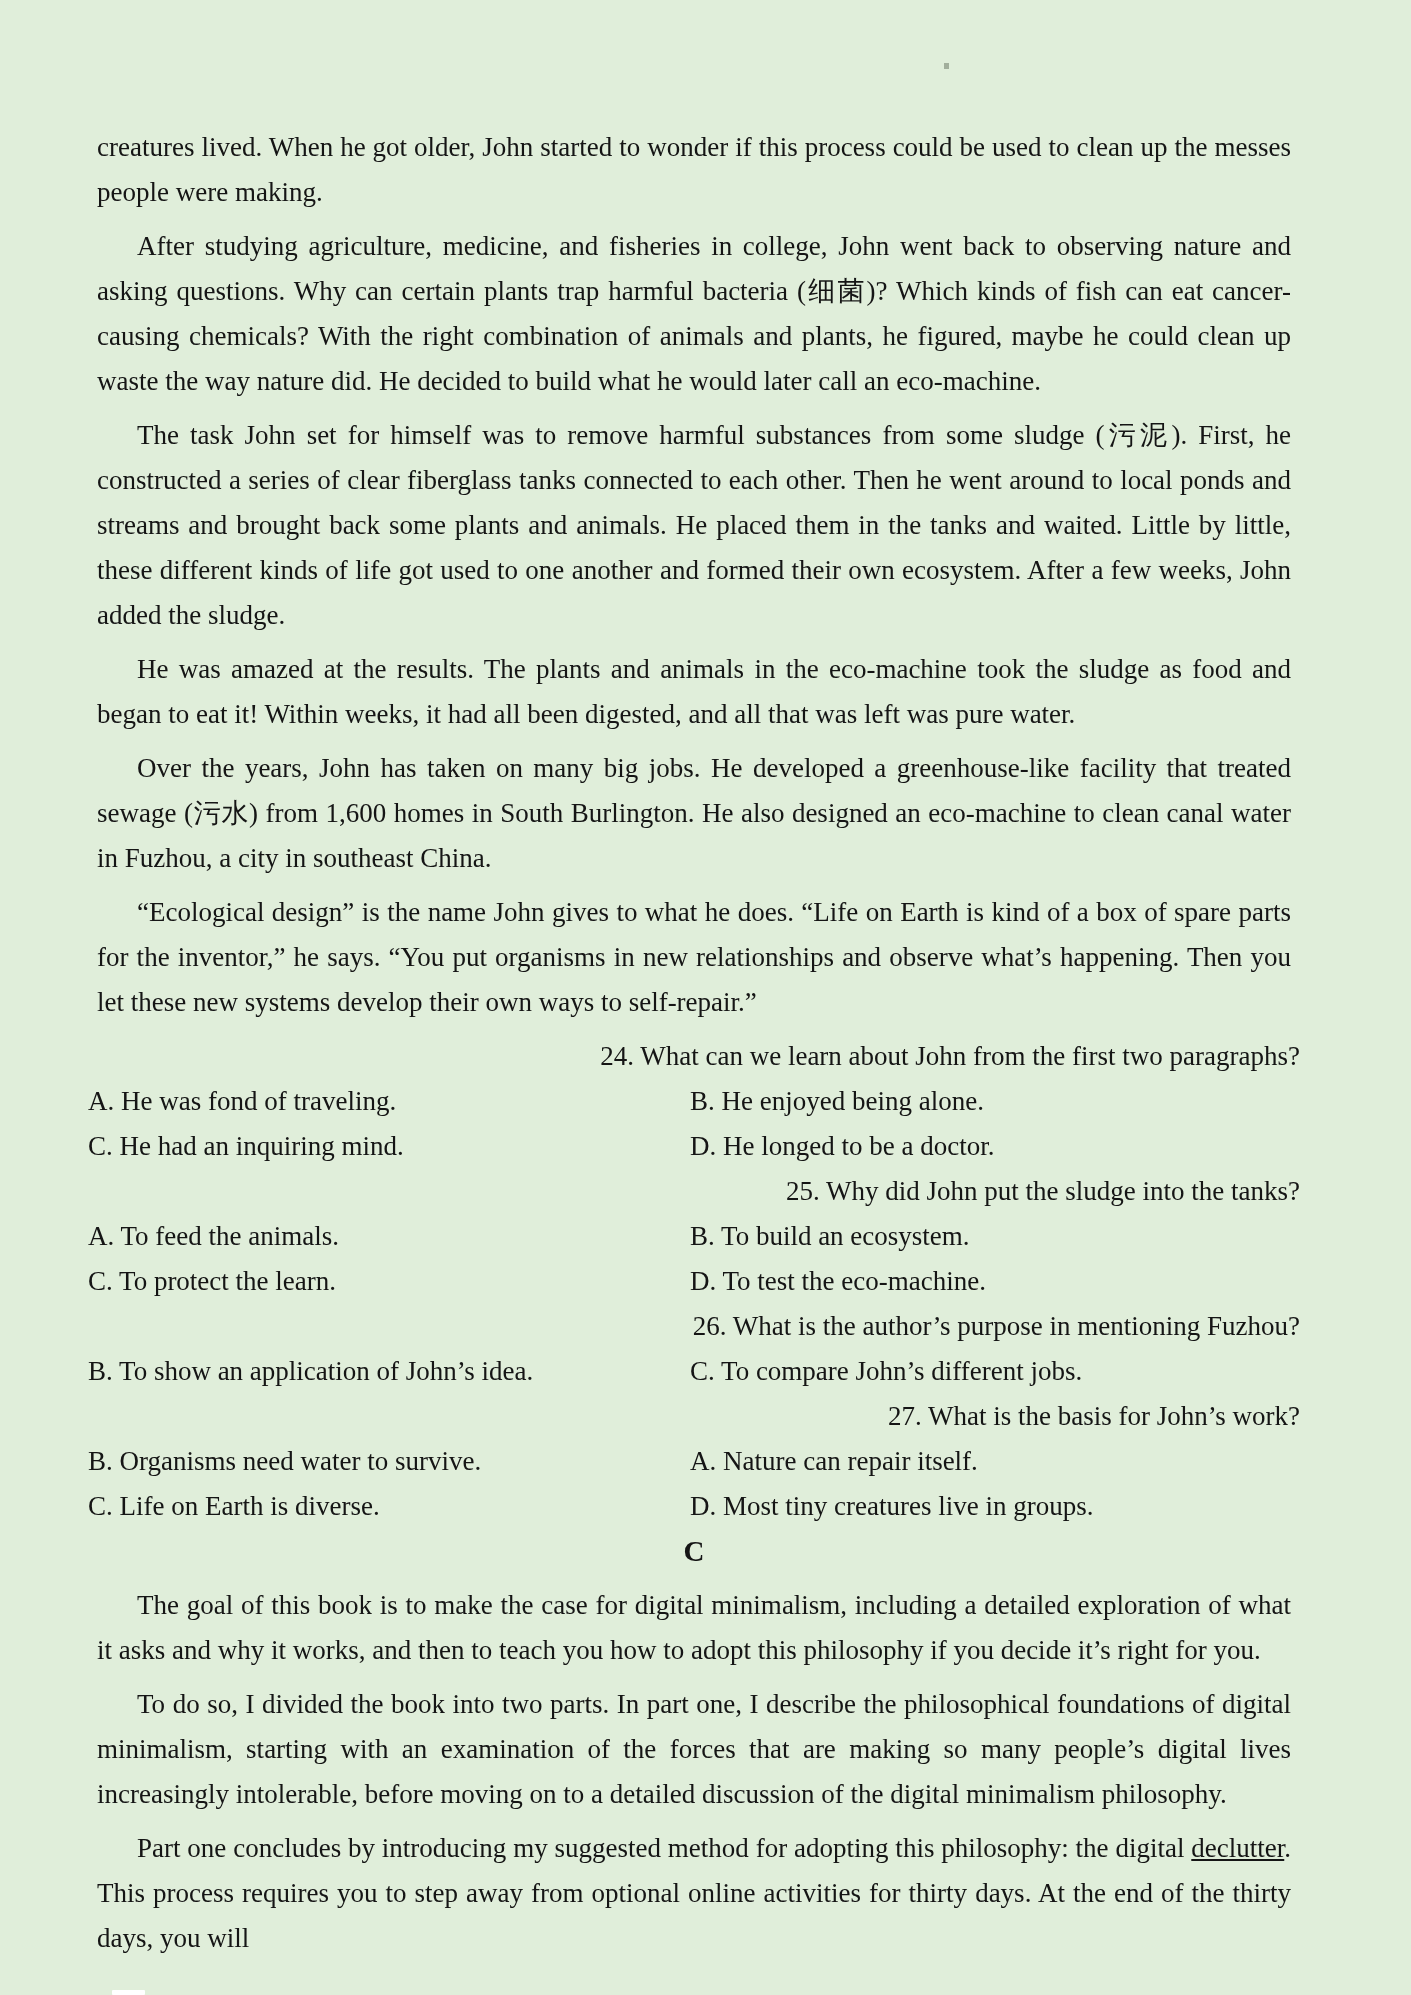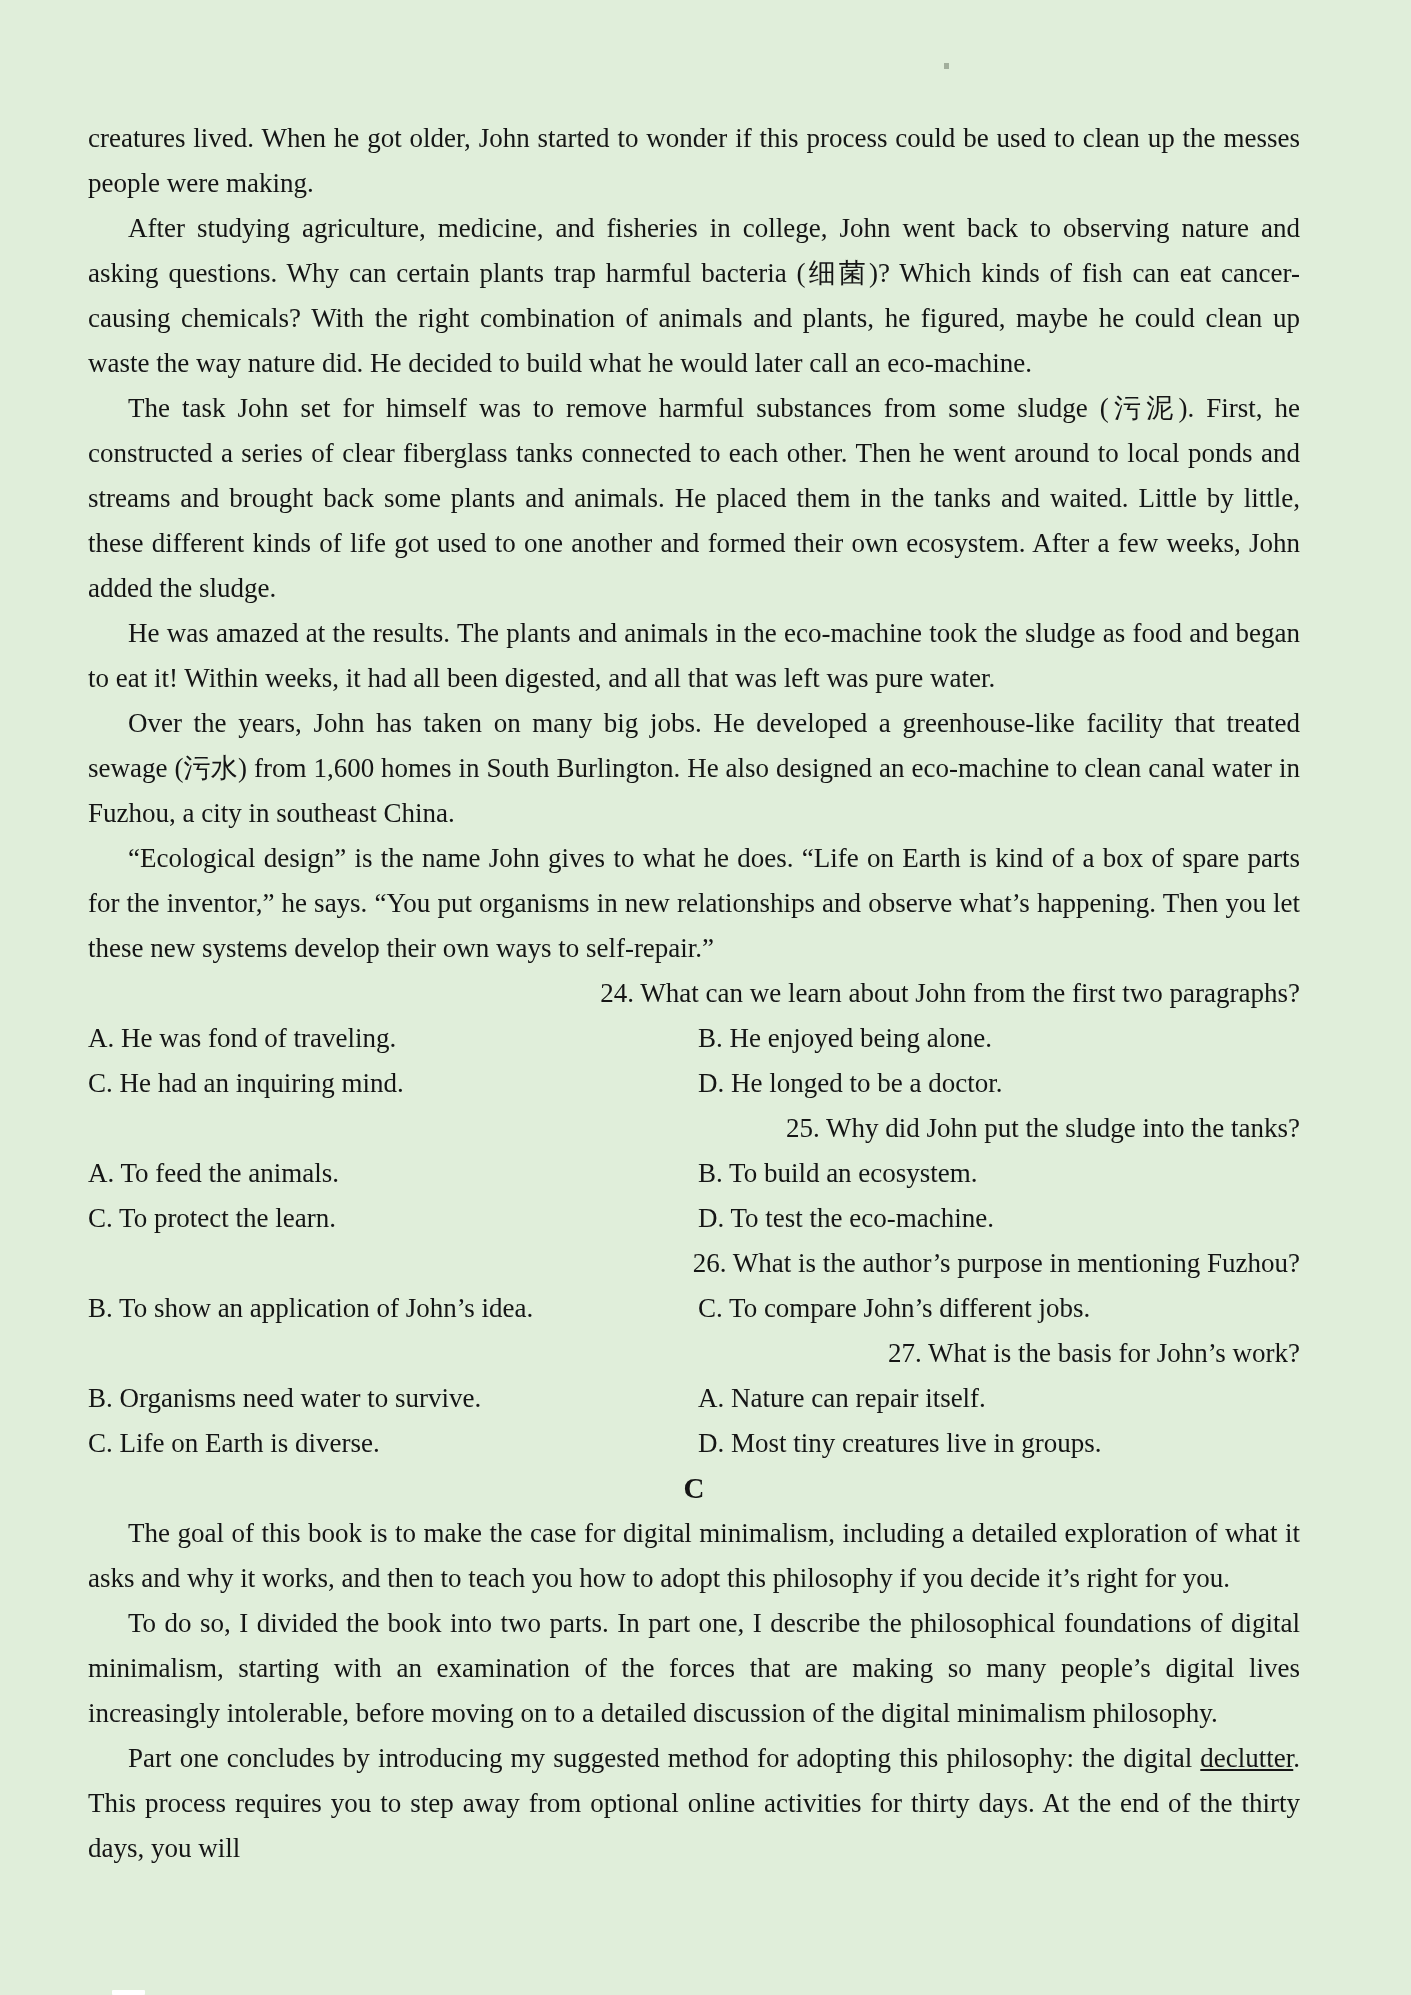--- a/index.html
+++ b/index.html
@@ -17,35 +17,35 @@
   .content {
     position: absolute;
     left: 88px;
     top: 116px;
     width: 1212px;
     font-size: 27px;
     line-height: 45px;
     letter-spacing: 0px;
   }
   .para {
-    margin: 0;
+    margin: 9px;
     text-align: justify;
     text-justify: inter-word;
   }
   .para.indent { text-indent: 40px; }
   .para .u { text-decoration: underline; }
   .q-block { margin: 0; }
   .q-prompt {
     margin: 0;
     text-align: right;
   }
   .q-options {
     display: grid;
     grid-template-columns: 599px 1fr;
-    column-gap: 11px;
+    column-gap: 3px;
     font-family: Liberation Serif, serif;
   }
   .q-option {
     text-align: left;
     white-space: nowrap;
   }
   .section-heading {
     text-align: center;
     font-weight: bold;
     font-size: 29px;

